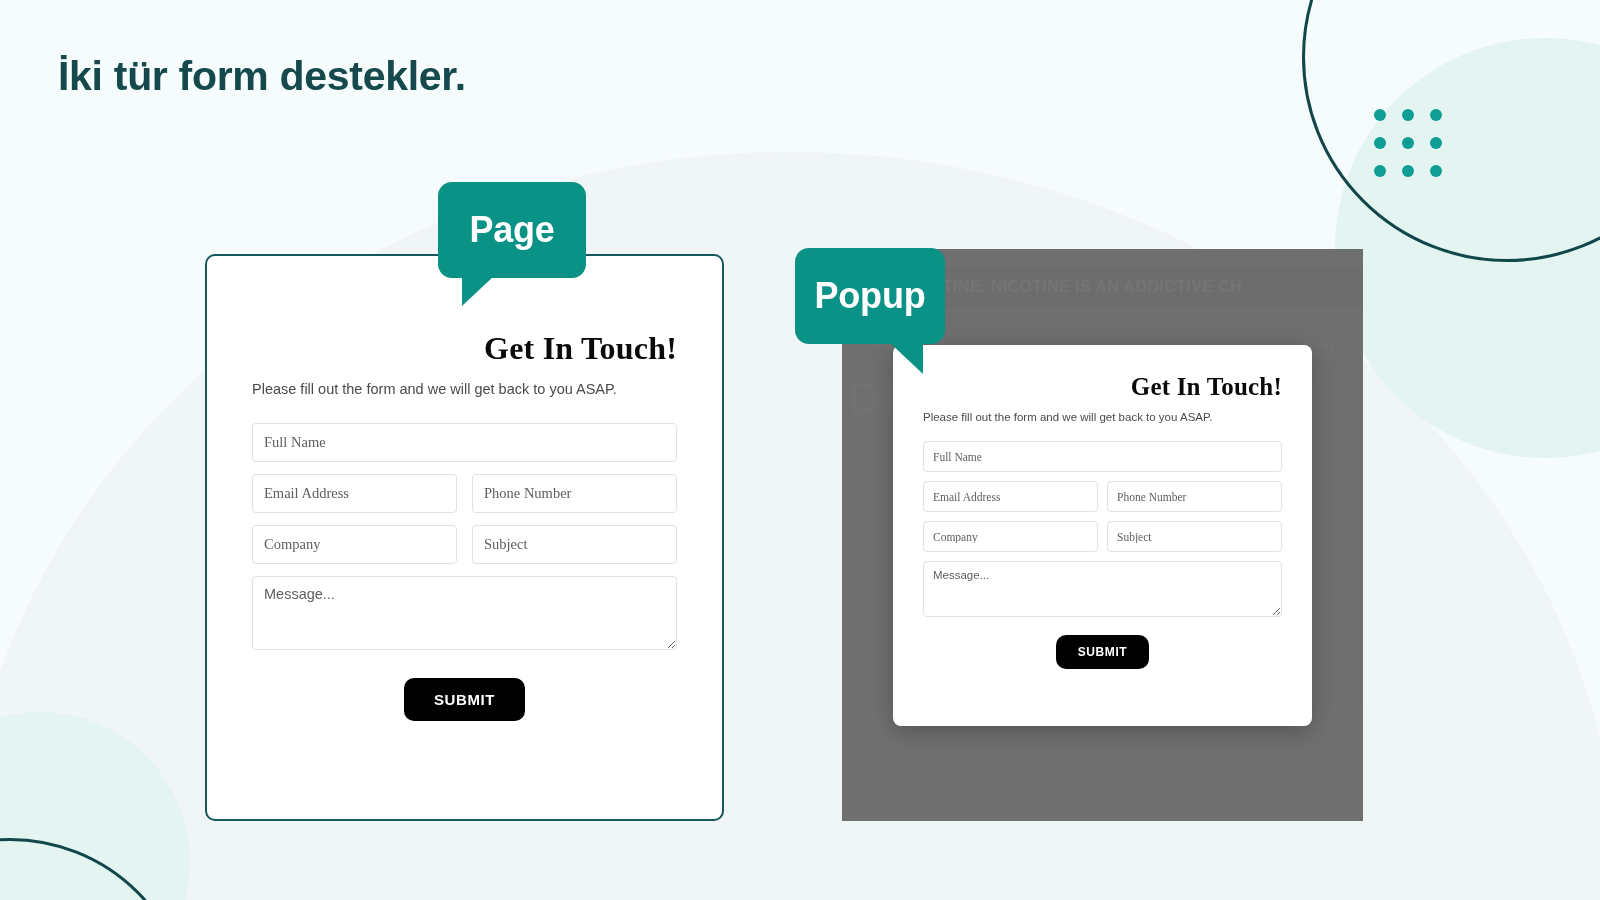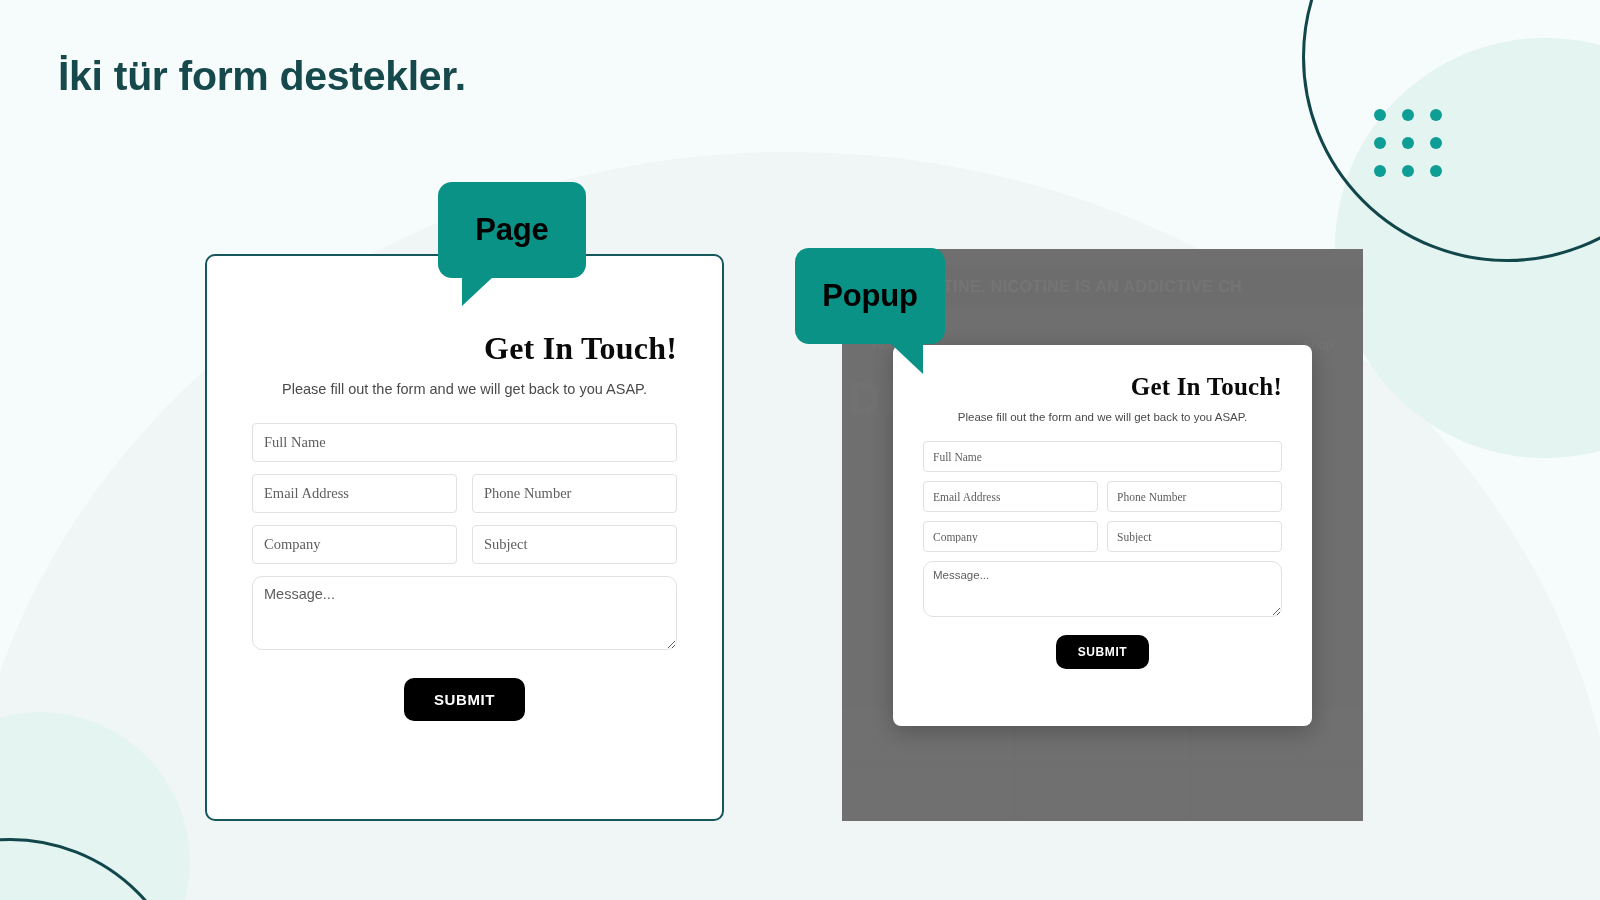--- a/index.html
+++ b/index.html
@@ -103,22 +103,22 @@
     color: #16494c;
     letter-spacing: -0.3px;
     line-height: 1.2;
   }
 
   
   .bubble {
     position: absolute;
     background: #0b9287;
     border-radius: 14px;
-    color: #000000;
-    font-size: 31px;
+    color: #ffffff;
+    font-size: 36px;
     font-weight: 700;
     display: flex;
     align-items: center;
     justify-content: center;
     letter-spacing: -0.2px;
     z-index: 40;
   }
   .bubble::after {
     content: "";
     position: absolute;
@@ -174,21 +174,20 @@
   .form-title {
     font-family: "Liberation Serif", serif;
     font-weight: 700;
     color: #0a0a0a;
     text-align: right;
     font-size: 32px;
     letter-spacing: 0.2px;
   }
 
   .form-subtitle {
-    text-align: center;
     color: #4a4a4a;
     font-size: 14.5px;
     margin-top: 14px;
   }
 
   .field-stack { margin-top: 26px; }
 
   .field-row {
     display: flex;
     gap: 15px;
@@ -207,21 +206,21 @@
     font-size: 14.5px;
     padding: 0 11px;
     outline: none;
   }
   .txt-field::placeholder { color: #5e5e5e; opacity: 1; }
 
   .txt-area {
     width: 100%;
     height: 70px;
     border: 1px solid #dfe1e3;
-    border-radius: 10px;
+    border-radius: 4px;
     background: #fff;
     color: #5e5e5e;
     font-family: "Liberation Sans", sans-serif;
     font-size: 14.5px;
     padding: 9px 11px;
     outline: none;
     resize: vertical;
     display: block;
   }
   .txt-area::placeholder { color: #5e5e5e; opacity: 1; }

